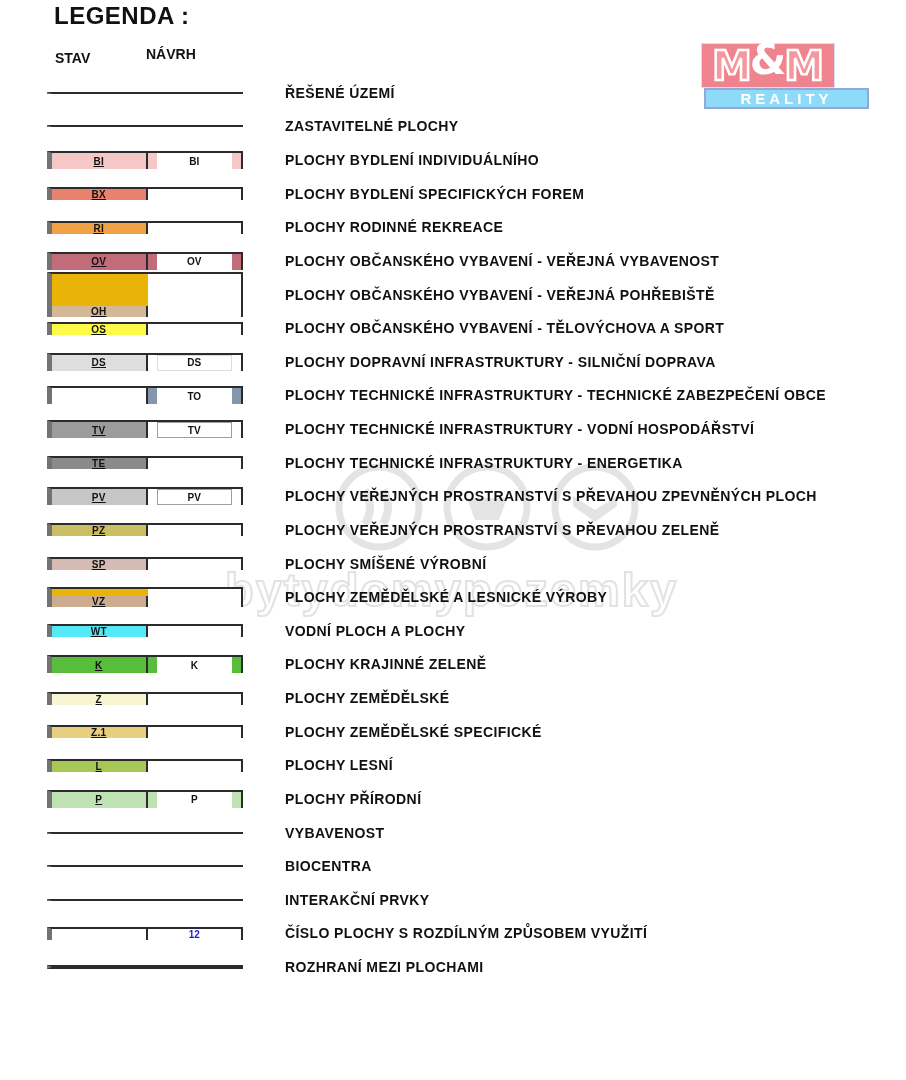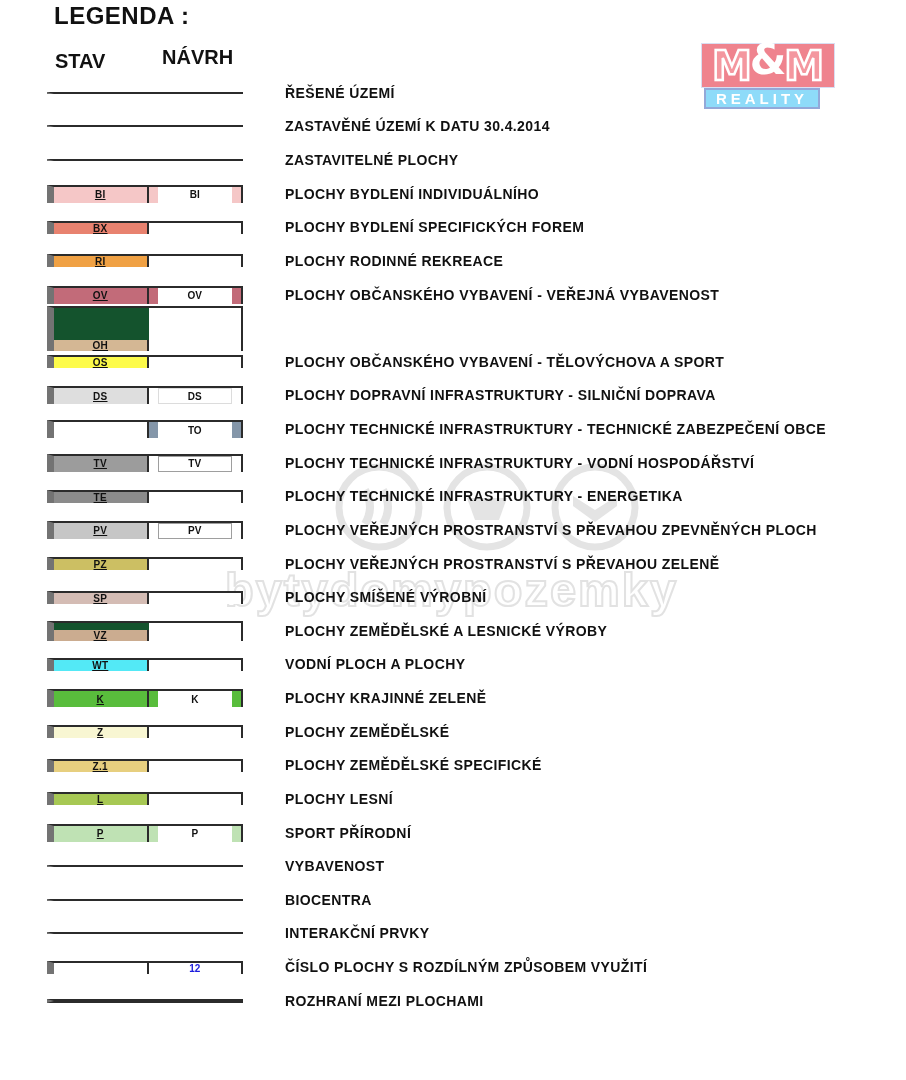--- a/index.html
+++ b/index.html
@@ -4,31 +4,31 @@
 <style>
   html,body{margin:0;padding:0;background:#ffffff;}
   .page{
     position:relative; width:906px; height:1080px; background:#ffffff;
     font-family:"Liberation Sans", sans-serif; color:#111; overflow:hidden;
   }
   .title{
     position:absolute; left:54px; top:2px; font-size:24px; font-weight:bold;
     letter-spacing:0.5px; z-index:2;
   }
-  .hdr{position:absolute; font-size:20px; font-weight:bold; z-index:2;}
+  .hdr{position:absolute; font-size:14px; font-weight:bold; z-index:2;}
   .hdr-stav{left:55px; top:50px;}
-  .hdr-navrh{left:162px; top:46px;}
+  .hdr-navrh{left:146px; top:46px;}
 
   
   .legend{position:absolute; left:47px; top:76px; z-index:1;}
   .lrow{display:flex; height:33.64px; align-items:center;}
   .cells{
     display:flex; flex:0 0 196px; width:196px; box-sizing:border-box;
-    border-left:7px solid #737373; border-right:2px solid #2b2b2b;
-    border-top:2px solid #2b2b2b; background:#14532d;
+    border-left:5px solid #737373; border-right:2px solid #2b2b2b;
+    border-top:2px solid #2b2b2b; background:#eab308;
   }
   .lrow:last-child .cells{border-bottom:2px solid #2b2b2b;}
   .cell{
     position:relative; flex:1 1 0; display:flex; align-items:center;
     justify-content:center; background:#fff; overflow:hidden; box-sizing:border-box;
   }
   .cell.stav{border-right:2px solid #2b2b2b;}
   .rlabel{
     margin-left:42px; display:flex; align-items:center; font-size:14px;
     font-weight:bold; white-space:nowrap; letter-spacing:0.4px; color:#101010;
@@ -80,21 +80,21 @@
   .logo-m{
     font-size:40px; line-height:0.9; font-weight:900; color:#f4979f;
     -webkit-text-stroke:2.5px #ffffff; font-family:"DejaVu Sans", sans-serif;
   }
   .logo-amp{
     position:absolute; left:50%; top:-5px; transform:translateX(-50%);
     font-size:42px; line-height:1; font-weight:900; color:#ffffff;
     font-family:"DejaVu Sans", sans-serif; z-index:1;
   }
   .logo-bottom{
-    box-sizing:border-box; width:116px; height:21px; margin-left:3px; margin-top:0px;
+    box-sizing:border-box; width:165px; height:21px; margin-left:3px; margin-top:0px;
     background:#8edbf9; border:2px solid #93a8d8; color:#ffffff; font-weight:900;
     font-size:15px; letter-spacing:4px; display:flex; align-items:center; justify-content:center;
   }
 
   
   .watermark{position:absolute; left:225px; top:462px; z-index:0; pointer-events:none;}
   .wm-circles{display:flex; gap:16px; margin-left:108px;}
   .wm-text{
     margin-top:10px; font-size:47px; font-weight:bold; letter-spacing:2px;
     color:rgba(255,255,255,0.45); -webkit-text-stroke:2px #e2e2e2; white-space:nowrap;
@@ -141,31 +141,20 @@
         <div class="cells">
           <div class="cell stav">
             <div class="sym dots-black"></div>
           </div>
           <div class="cell navrh"></div>
         </div>
         <div class="rlabel">ŘEŠENÉ ÚZEMÍ</div>
       </div>
       <div class="lrow">
         <div class="cells">
-          <div class="cell stav">
-            <div class="sym dashdot-magenta">
-              <div class="sym-inner"></div>
-            </div>
-          </div>
-          <div class="cell navrh"></div>
-        </div>
-        <div class="rlabel">ZASTAVĚNÉ ÚZEMÍ K DATU  30.4.2014</div>
-      </div>
-      <div class="lrow">
-        <div class="cells">
           <div class="cell stav"></div>
           <div class="cell navrh">
             <div class="sym dashdot-black">
               <div class="sym-inner"></div>
             </div>
           </div>
         </div>
         <div class="rlabel">ZASTAVITELNÉ PLOCHY</div>
       </div>
       <div class="lrow">
@@ -208,20 +197,21 @@
         </div>
         <div class="rlabel">PLOCHY OBČANSKÉHO VYBAVENÍ - VEŘEJNÁ VYBAVENOST</div>
       </div>
       <div class="lrow">
         <div class="cells">
           <div class="cell stav" style="background: rgb(212, 183, 148); margin-top: 32px;">
             <div class="code">OH</div>
           </div>
           <div class="cell navrh"></div>
         </div>
+        <div class="rlabel">PLOCHY OBČANSKÉHO VYBAVENÍ - VEŘEJNÁ POHŘEBIŠTĚ</div>
       </div>
       <div class="lrow">
         <div class="cells">
           <div class="cell stav" style="background: rgb(253, 251, 74);">
             <div class="code">OS</div>
           </div>
           <div class="cell navrh"></div>
         </div>
         <div class="rlabel">PLOCHY OBČANSKÉHO VYBAVENÍ - TĚLOVÝCHOVA A SPORT</div>
       </div>
@@ -352,21 +342,21 @@
       </div>
       <div class="lrow">
         <div class="cells">
           <div class="cell stav" style="background: rgb(191, 226, 180);">
             <div class="code">P</div>
           </div>
           <div class="cell navrh" style="background: rgb(191, 226, 180);">
             <div class="box">P</div>
           </div>
         </div>
-        <div class="rlabel">SPORT PŘÍRODNÍ</div>
+        <div class="rlabel">PLOCHY PŘÍRODNÍ</div>
       </div>
       <div class="lrow">
         <div class="cells">
           <div class="cell stav hlines-green"></div>
           <div class="cell navrh vlines-red"></div>
         </div>
         <div class="rlabel">VYBAVENOST</div>
       </div>
       <div class="lrow">
         <div class="cells">

